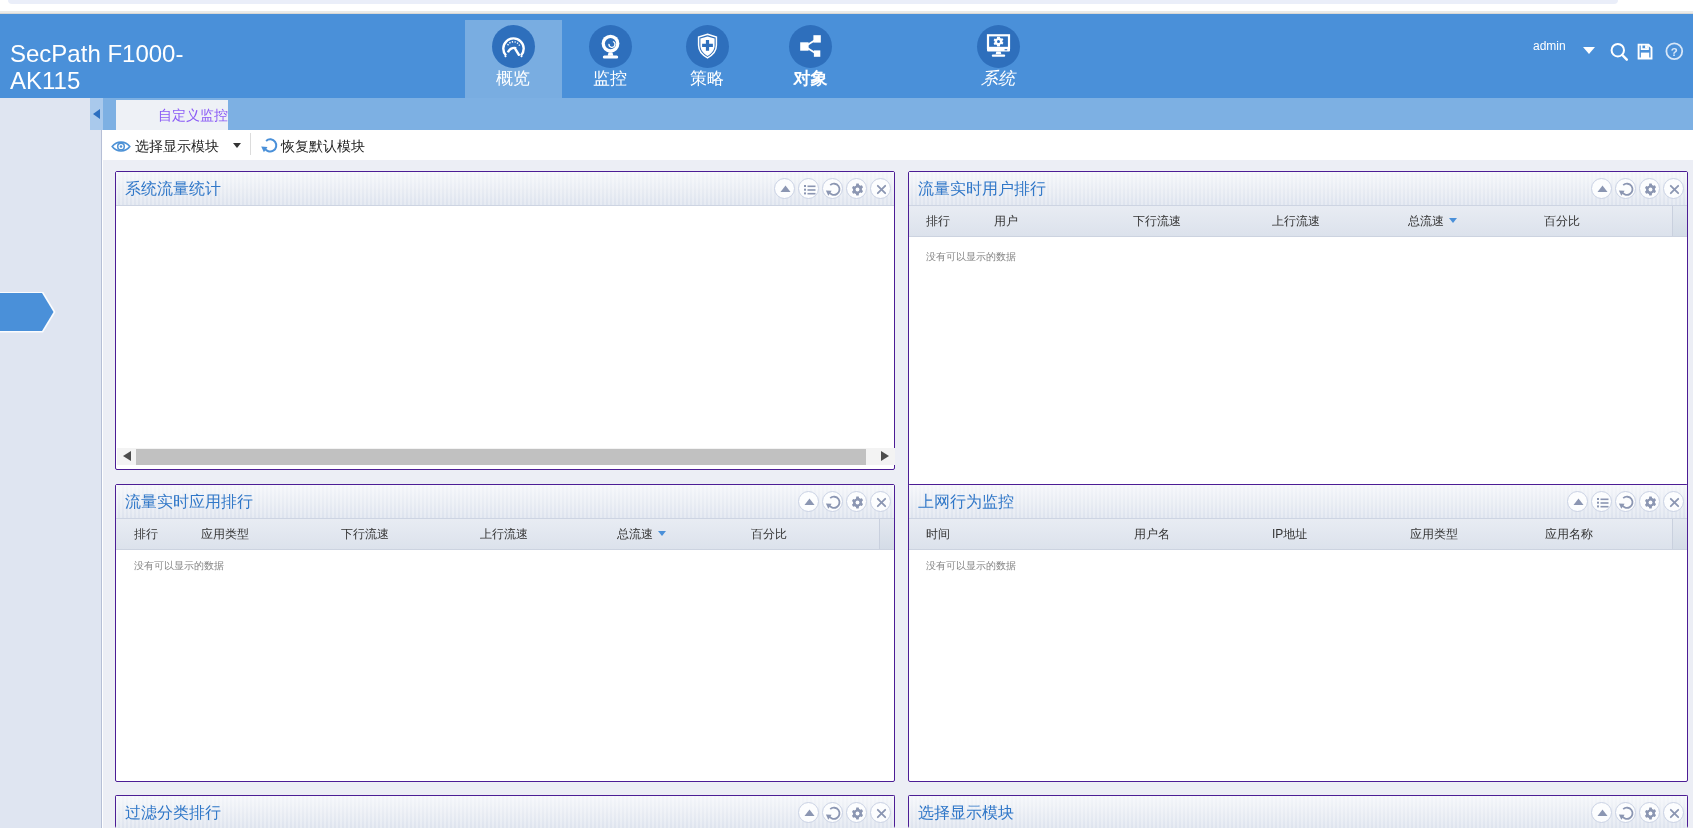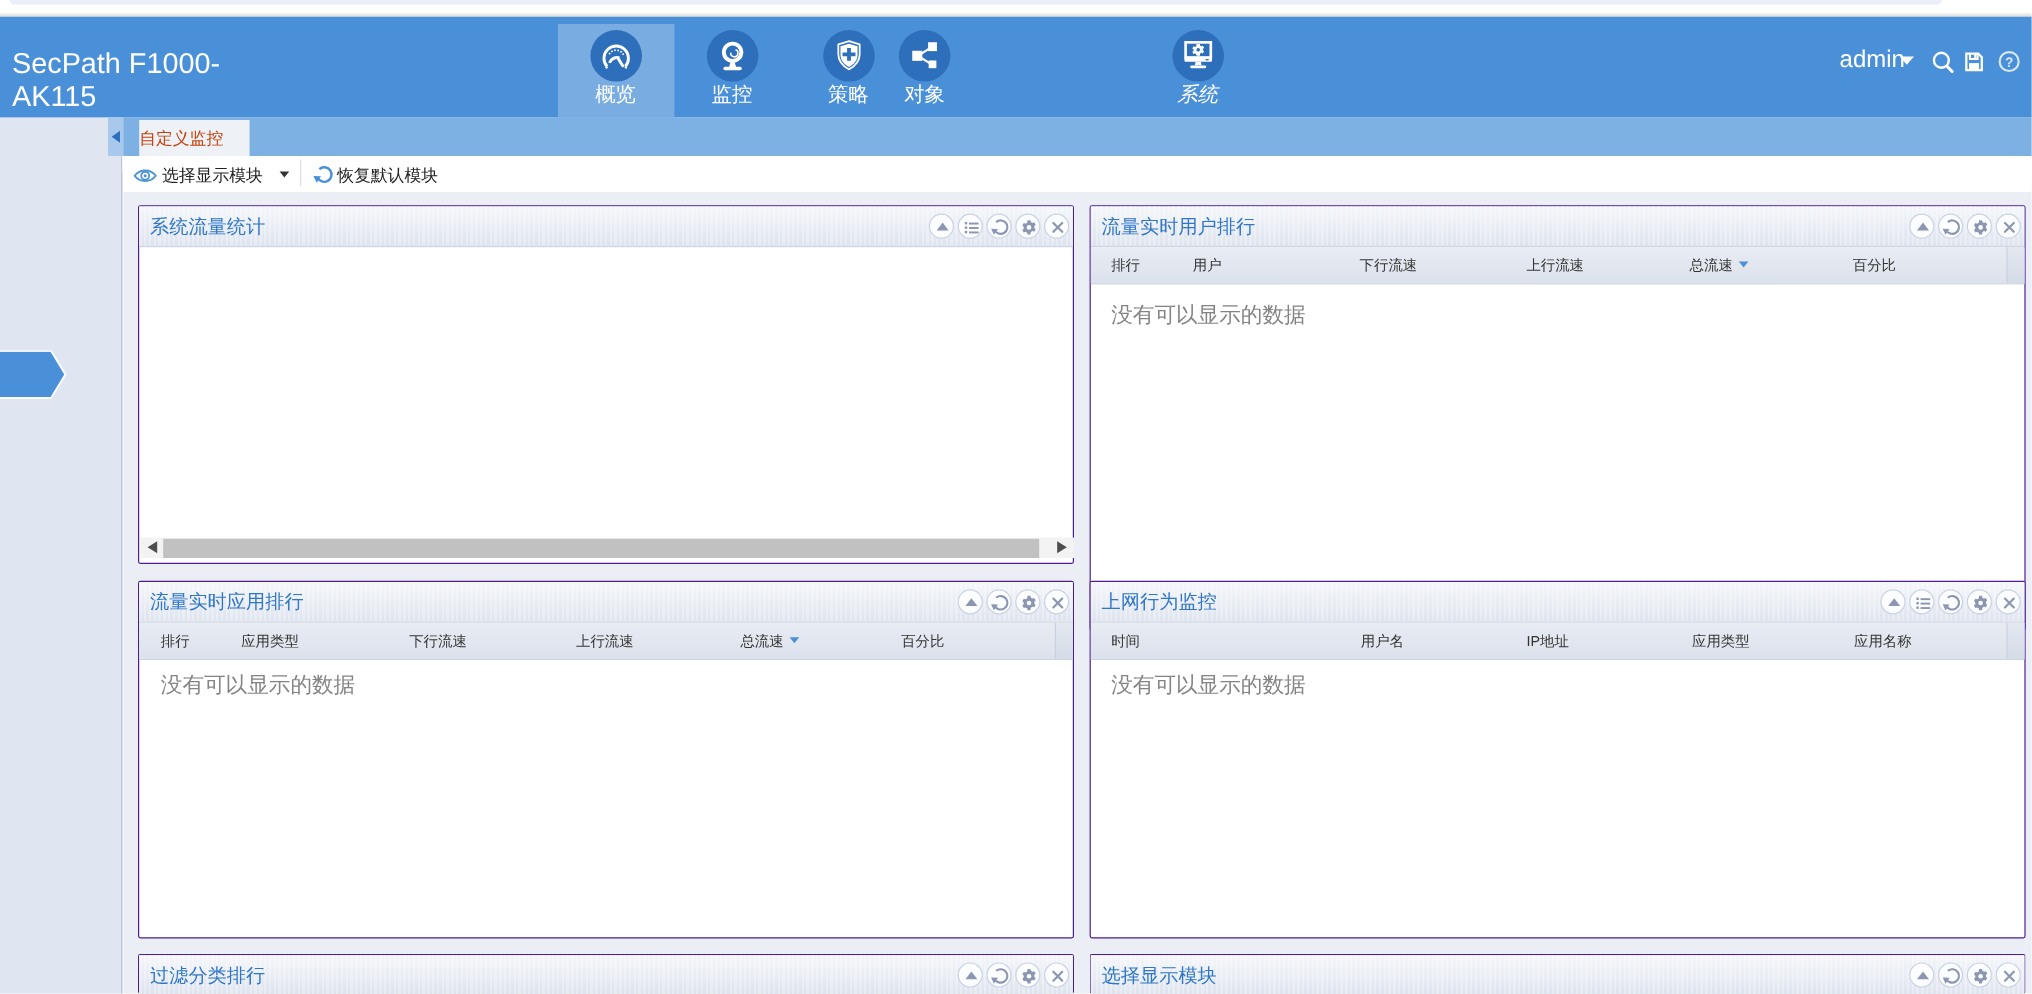--- a/index.html
+++ b/index.html
@@ -14,28 +14,28 @@
   
   #header { position:absolute; left:0; top:14px; width:1693px; height:84px; background:#4a90d9;padding-left:21px; }
   #brand { position:absolute; left:10px; top:27px; color:#fff; font-size:24px; line-height:26.5px; letter-spacing:0px; }
   .nav { position:absolute; top:0; height:84px; width:97px; text-align:center; }
   .nav.active { background:#79ade1; top:6px; height:78px; }
   .nav .circ { position:absolute; left:50%; margin-left:-21.5px; width:43px; height:43px; border-radius:50%; background:#2e6fbc; }
   .nav .lbl { position:absolute; width:100%; text-align:center; color:#fff; font-size:17px; }
   .nav .circ svg { position:absolute; left:0; top:0; }
 
   
-  #admin { position:absolute; top:25px; left:1533px; color:#fff; font-size:20px; }
+  #admin { position:absolute; top:25px; left:1533px; color:#fff; font-size:12px; }
   .hr-ic { position:absolute; top:38px; }
 
   
   #tabstrip { position:absolute; left:0; top:98px; width:1693px; height:32px; background:#7db0e3; }
   #collbtn { position:absolute; left:90px; top:98px; z-index:5; width:13px; height:32px; background:#a9c9ec; }
   #collbtn .tri { position:absolute; left:3px; top:11px; width:0; height:0; border-style:solid; border-width:5px 7px 5px 0; border-color:transparent #2c6fc0 transparent transparent; }
-  #tab1 { position:absolute; left:116px; top:2px; width:92px; height:30px; background:#eef1f6; color:#c2410c; font-size:14px; text-align:left; line-height:30px; }
+  #tab1 { position:absolute; left:116px; top:2px; width:112px; height:30px; background:#eef1f6; color:#8b5cf6; font-size:14px; text-align:right; line-height:30px; }
 
   
   #toolbar { position:absolute; left:102px; top:130px; width:1591px; height:14px; background:#fff; }
   #toolbar .txt { position:absolute; top:8px; font-size:14px; color:#222; }
   #toolbar .sep { position:absolute; left:148px; top:3px; width:1px; height:22px; background:#dcdcdc; }
 
   
   #sidebar { position:absolute; left:0; top:98px; width:102px; height:730px; background:#dfe5f1; border-right:1px solid #b6bfd6; }
   #sidearrowW { position:absolute; left:0; top:291.5px; width:56px; height:41px; background:#fbfcfe; clip-path:polygon(0 0, 43px 0, 55.5px 20.5px, 43px 41px, 0 41px); }
   #sidearrow { position:absolute; left:0; top:293px; width:54px; height:38px; background:#4a90d9; clip-path:polygon(0 0, 42px 0, 53.5px 19px, 42px 38px, 0 38px); }
@@ -45,21 +45,21 @@
   .panel { position:absolute; background:#fff; border:1px solid #4c1d95; border-radius:2px; }
   .phead { position:absolute; left:0; top:0; width:100%; height:34px; background:repeating-linear-gradient(90deg, rgba(255,255,255,.28) 0 2px, rgba(255,255,255,0) 2px 4px), linear-gradient(#f4f6fa, #e8ecf3 55%, #dde3ee); border-bottom:1px solid #cdd4e2; }
   .ptitle { position:absolute; left:9px; top:7px; font-size:16px; color:#3077c8; }
   .picons { position:absolute; right:3px; top:6px; }
   .pic { display:inline-block; width:21px; height:21px; border-radius:50%; border:1px solid #cad2e4; background:#fcfdfe; margin-left:3px; vertical-align:top; position:relative; }
   .pic svg { position:absolute; left:0; top:0; }
 
   .thead { position:absolute; left:0; width:100%; height:31px; background:linear-gradient(#e8ecf3,#dce2ec); border-bottom:1px solid #ccd3e0; }
   .thead .col { position:absolute; top:7px; font-size:12px; color:#333; white-space:nowrap; }
   .thead .stub { position:absolute; right:0; top:0; width:15px; height:30px; border-left:1px solid #c9d0de; background:linear-gradient(#e3e8f0,#d4dce7); }
-  .nodata { position:absolute; font-size:18px; color:#848484; }
+  .nodata { position:absolute; font-size:10px; color:#848484; }
   .sorttri { display:inline-block; width:0; height:0; border-style:solid; border-width:5px 4.5px 0 4.5px; border-color:#4a90d9 transparent transparent transparent; margin-left:5px; vertical-align:middle; margin-bottom:2px; }
 
   
   #sb1 { position:absolute; left:1px; bottom:4px; height:17px; }
 </style>
 </head>
 <body>
 
 <div id="bstrip">
     <div class="lav"></div>
@@ -102,21 +102,21 @@
   <div class="nav" style="left:658.5px;">
     <div class="circ" style="top:10.5px;" id="ic-shield">
         <svg width="43" height="43" viewBox="0 0 43 43">
           <path d="M21.5 9.3 l8.9 2.7 v8.3 c0 5.7 -3.7 9.8 -8.9 12.5 c-5.2-2.7-8.9-6.8-8.9-12.5 v-8.3 Z" fill="none" stroke="#fff" stroke-width="1.5"></path>
           <path d="M21.5 11.5 l7.1 2.1 v7 c0 4.7-3 8-7.1 10.3 c-4.1-2.3-7.1-5.6-7.1-10.3 v-7 Z" fill="#fff"></path>
           <path d="M19.9 14.9 h3.2 v3.8 h3.8 v3.2 h-3.8 v3.8 h-3.2 v-3.8 h-3.8 v-3.2 h3.8 Z" fill="#2e6fbc"></path>
         </svg>
       </div>
     <div class="lbl" style="top:53px;">策略</div>
   </div>
-  <div class="nav" style="left:722px;">
+  <div class="nav" style="left:762px;font-weight:bold;">
     <div class="circ" style="top:10.5px;" id="ic-share">
         <svg width="43" height="43" viewBox="0 0 43 43">
           <g stroke="#fff" stroke-width="1.8">
             <path d="M16 21.5 L27 14.5"></path>
             <path d="M16 21.5 L27 28.5"></path>
           </g>
           <rect x="11.2" y="17.3" width="8.4" height="8.4" fill="#fff"></rect>
           <rect x="24.4" y="10.2" width="7.4" height="7.4" fill="#fff"></rect>
           <rect x="24.9" y="25.4" width="6.4" height="6.4" fill="#fff"></rect>
         </svg>

